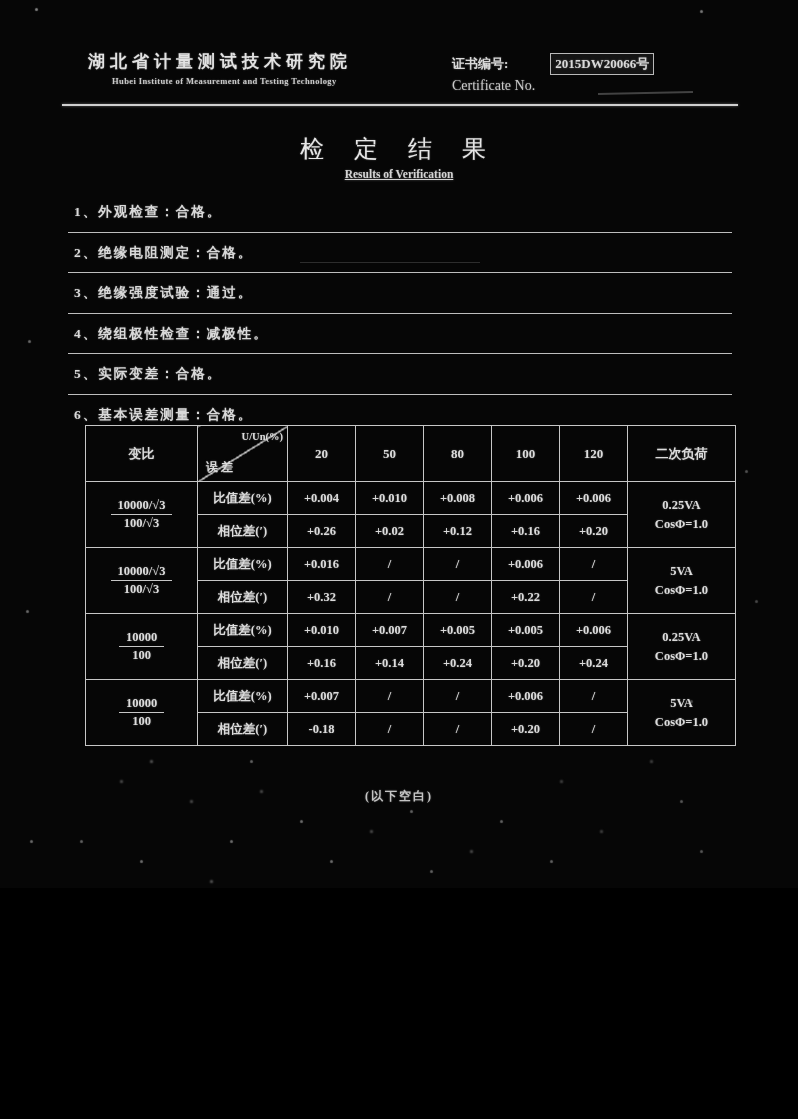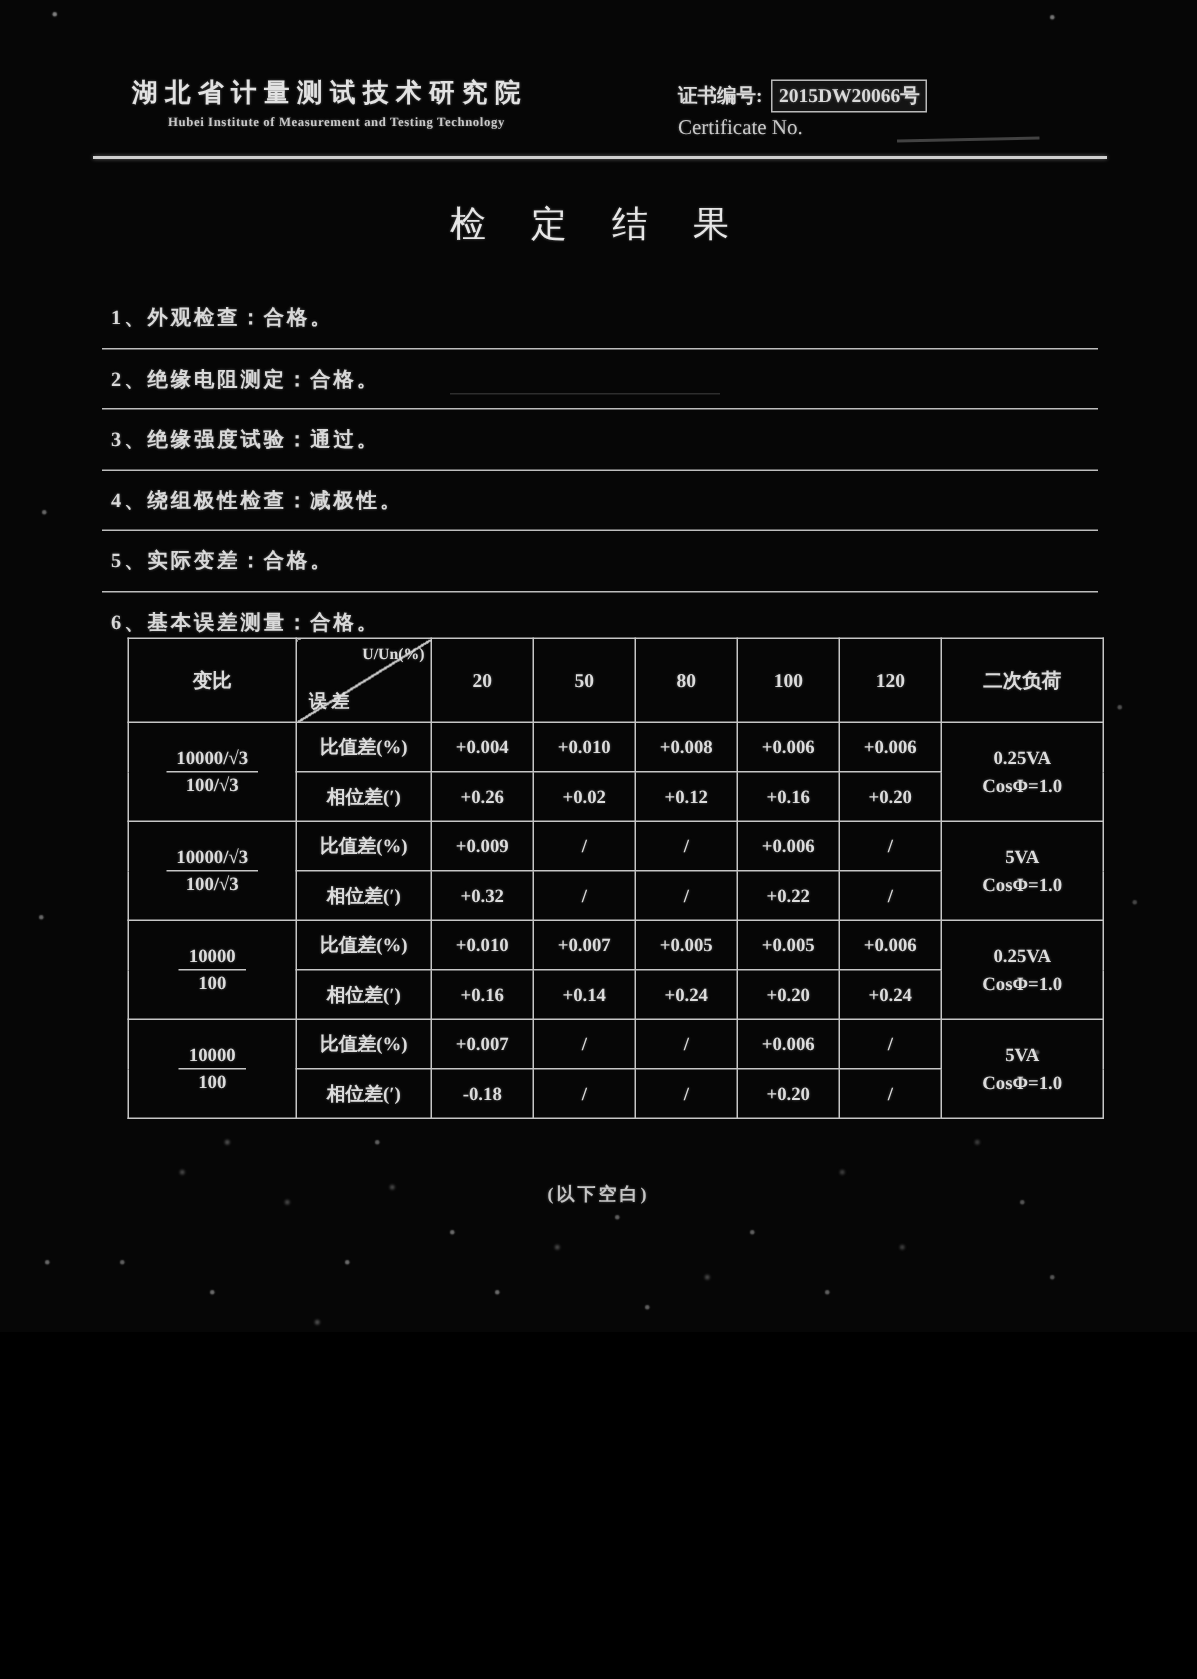--- a/index.html
+++ b/index.html
@@ -10,21 +10,21 @@
     font-family:"Liberation Serif", serif;
     color:#d9d9d9;
     text-shadow:0 0 2px rgba(235,235,235,.35);
   }
   
   .hdr-left { position:absolute; left:88px; top:50px; }
   .inst-cn { font-size:17px; font-weight:bold; letter-spacing:5px; color:#e2e2e2; }
   .inst-en { font-size:8.5px; font-weight:bold; margin-top:3px; letter-spacing:.4px; color:#c9c9c9;padding-left:24px; }
   .hdr-right { position:absolute; left:452px; top:53px; }
   .cert-line { font-size:13px; font-weight:bold; display:flex; align-items:center; gap:6px; }
-  .cert-no { border:1px solid #b9b9b9; padding:1px 4px; background:rgba(255,255,255,.06); }
+  .cert-no { border:1px solid #b9b9b9; padding:1px 4px; background:rgba(255,255,255,.06);margin-left:36px; }
   .cert-en { font-size:14px; font-weight:normal; margin-top:3px; color:#c9c9c9; }
   .rule { position:absolute; left:62px; top:104px; width:676px; height:2px; background:#cfcfcf; box-shadow:0 0 3px rgba(255,255,255,.4); }
 
   
   .title { position:absolute; left:0; top:133px; width:100%; text-align:center;
            font-size:24px; font-weight:normal; letter-spacing:12px; color:#e6e6e6; }
   .subtitle { position:absolute; left:0; top:168px; width:100%; text-align:center;
               font-size:11.5px; font-weight:bold; text-decoration:underline; color:#d4d4d4; }
 
   
@@ -102,20 +102,21 @@
     <div class="cert-line">
       <span>证书编号:</span>
       <span class="cert-no">2015DW20066号</span>
     </div>
     <div class="cert-en">Certificate No.</div>
   </div>
 
   <div class="rule"></div>
 
   <div class="title">检 定 结 果</div>
+  <div class="subtitle">Results of Verification</div>
 
   <div class="items">
     <div class="item">1、外观检查：合格。</div>
     <div class="item">2、绝缘电阻测定：合格。</div>
     <div class="item">3、绝缘强度试验：通过。</div>
     <div class="item">4、绕组极性检查：减极性。</div>
     <div class="item">5、实际变差：合格。</div>
     <div class="item">6、基本误差测量：合格。</div>
   </div>
 
@@ -169,21 +170,21 @@
       <td>+0.16</td>
       <td>+0.20</td>
     </tr>
 
     <tr>
       <td rowspan="2">
         <span class="ratio-top">10000/√3</span>
         <span class="ratio-bottom">100/√3</span>
       </td>
       <td>比值差(%)</td>
-      <td>+0.009</td>
+      <td>+0.016</td>
       <td>/</td>
       <td>/</td>
       <td>+0.006</td>
       <td>/</td>
       <td rowspan="2" class="burden-cell">
         <div>5VA</div>
         <div>CosΦ=1.0</div>
       </td>
     </tr>
     <tr>

